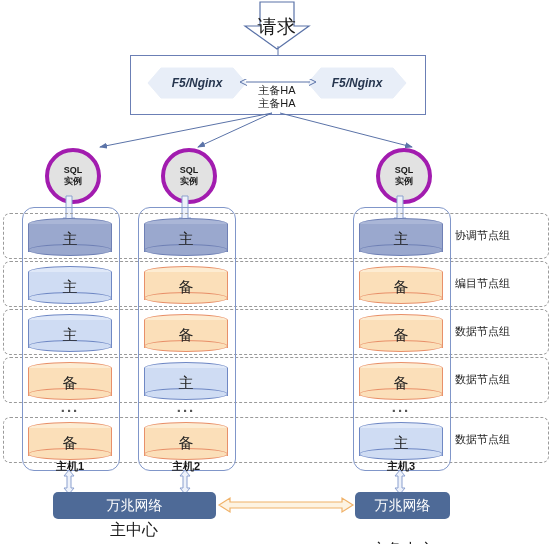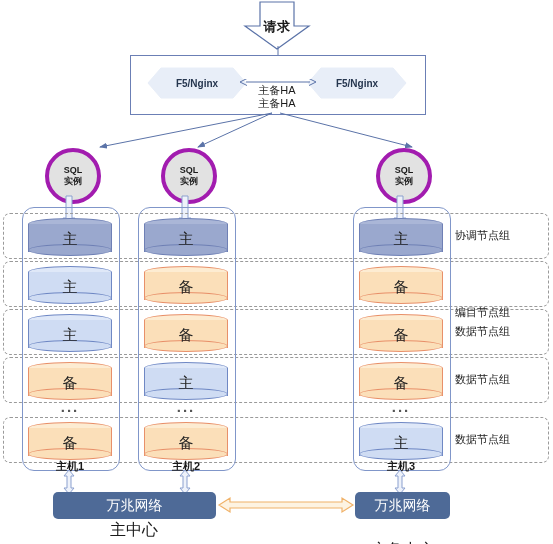--- a/index.html
+++ b/index.html
@@ -4,31 +4,31 @@
 <style>
   html,body{margin:0;padding:0;background:#ffffff;}
   body{width:553px;height:544px;position:relative;overflow:hidden;
        font-family:"Liberation Sans","DejaVu Sans",sans-serif;color:#1a1a1a;}
   #stage{position:absolute;left:0;top:0;width:553px;height:544px;}
   .abs{position:absolute;}
 
   
   .req-arrow{left:244px;top:2px;width:66px;height:48px;}
   .req-label{left:244px;top:6px;width:66px;height:40px;display:flex;
-       align-items:center;justify-content:center;font-size:13px;line-height:15px;
-       text-align:center;color:#1a1a1a;letter-spacing:.5px;font-weight:bold;}
+       align-items:center;justify-content:center;font-size:19px;line-height:15px;
+       text-align:center;color:#1a1a1a;letter-spacing:.5px;}
 
   
   .lb-box{left:130px;top:55px;width:294px;height:58px;border:1px solid #6b7fb5;
        background:#ffffff;}
   .hexwrap{position:absolute;top:68px;width:98px;height:30px;}
   .hexwrap.left{left:148px;}
   .hexwrap.right{left:308px;}
   .hex-label{position:absolute;inset:0;display:flex;align-items:center;
-       justify-content:center;font-size:10px;font-weight:bold;color:#26364f;}
+       justify-content:center;font-size:12px;font-weight:bold;color:#26364f;font-style:italic;}
   .ha-label{left:225px;top:84px;width:104px;text-align:center;font-size:11px;
        line-height:13px;color:#1a1a1a;}
 
   
   .sqlnode{width:48px;height:48px;border-radius:50%;background:#e2e2e2;
        border:4px solid #a21caf;display:flex;flex-direction:column;
        align-items:center;justify-content:center;font-size:9px;font-weight:bold;
        line-height:11px;color:#1a1a1a;}
 
   
@@ -263,21 +263,21 @@
     <div class="txt">备</div>
   </div>
   <div class="cyl primary" style="left:359px;top:422px;">
     <div class="top"></div>
     <div class="body"></div>
     <div class="bot"></div>
     <div class="txt">主</div>
   </div>
 
   <div class="abs grouplabel" style="left:455px;top:228px;">协调节点组</div>
-  <div class="abs grouplabel" style="left:455px;top:276px;margin-top:29px;">编目节点组</div>
+  <div class="abs grouplabel" style="left:455px;top:276px;">编目节点组</div>
   <div class="abs grouplabel" style="left:455px;top:324px;">数据节点组</div>
   <div class="abs grouplabel" style="left:455px;top:372px;">数据节点组</div>
   <div class="abs grouplabel" style="left:455px;top:432px;">数据节点组</div>
 
   <svg class="abs" style="left:62px;top:470px;" width="14" height="24" viewBox="0 0 14 24">
     <polygon points="7,0 12,6 9,6 9,18 12,18 7,24 2,18 5,18 5,6 2,6" fill="#eef2fa" stroke="#8ba0cf" stroke-width="1"></polygon>
   </svg>
   <svg class="abs" style="left:178px;top:470px;" width="14" height="24" viewBox="0 0 14 24">
     <polygon points="7,0 12,6 9,6 9,18 12,18 7,24 2,18 5,18 5,6 2,6" fill="#eef2fa" stroke="#8ba0cf" stroke-width="1"></polygon>
   </svg>

